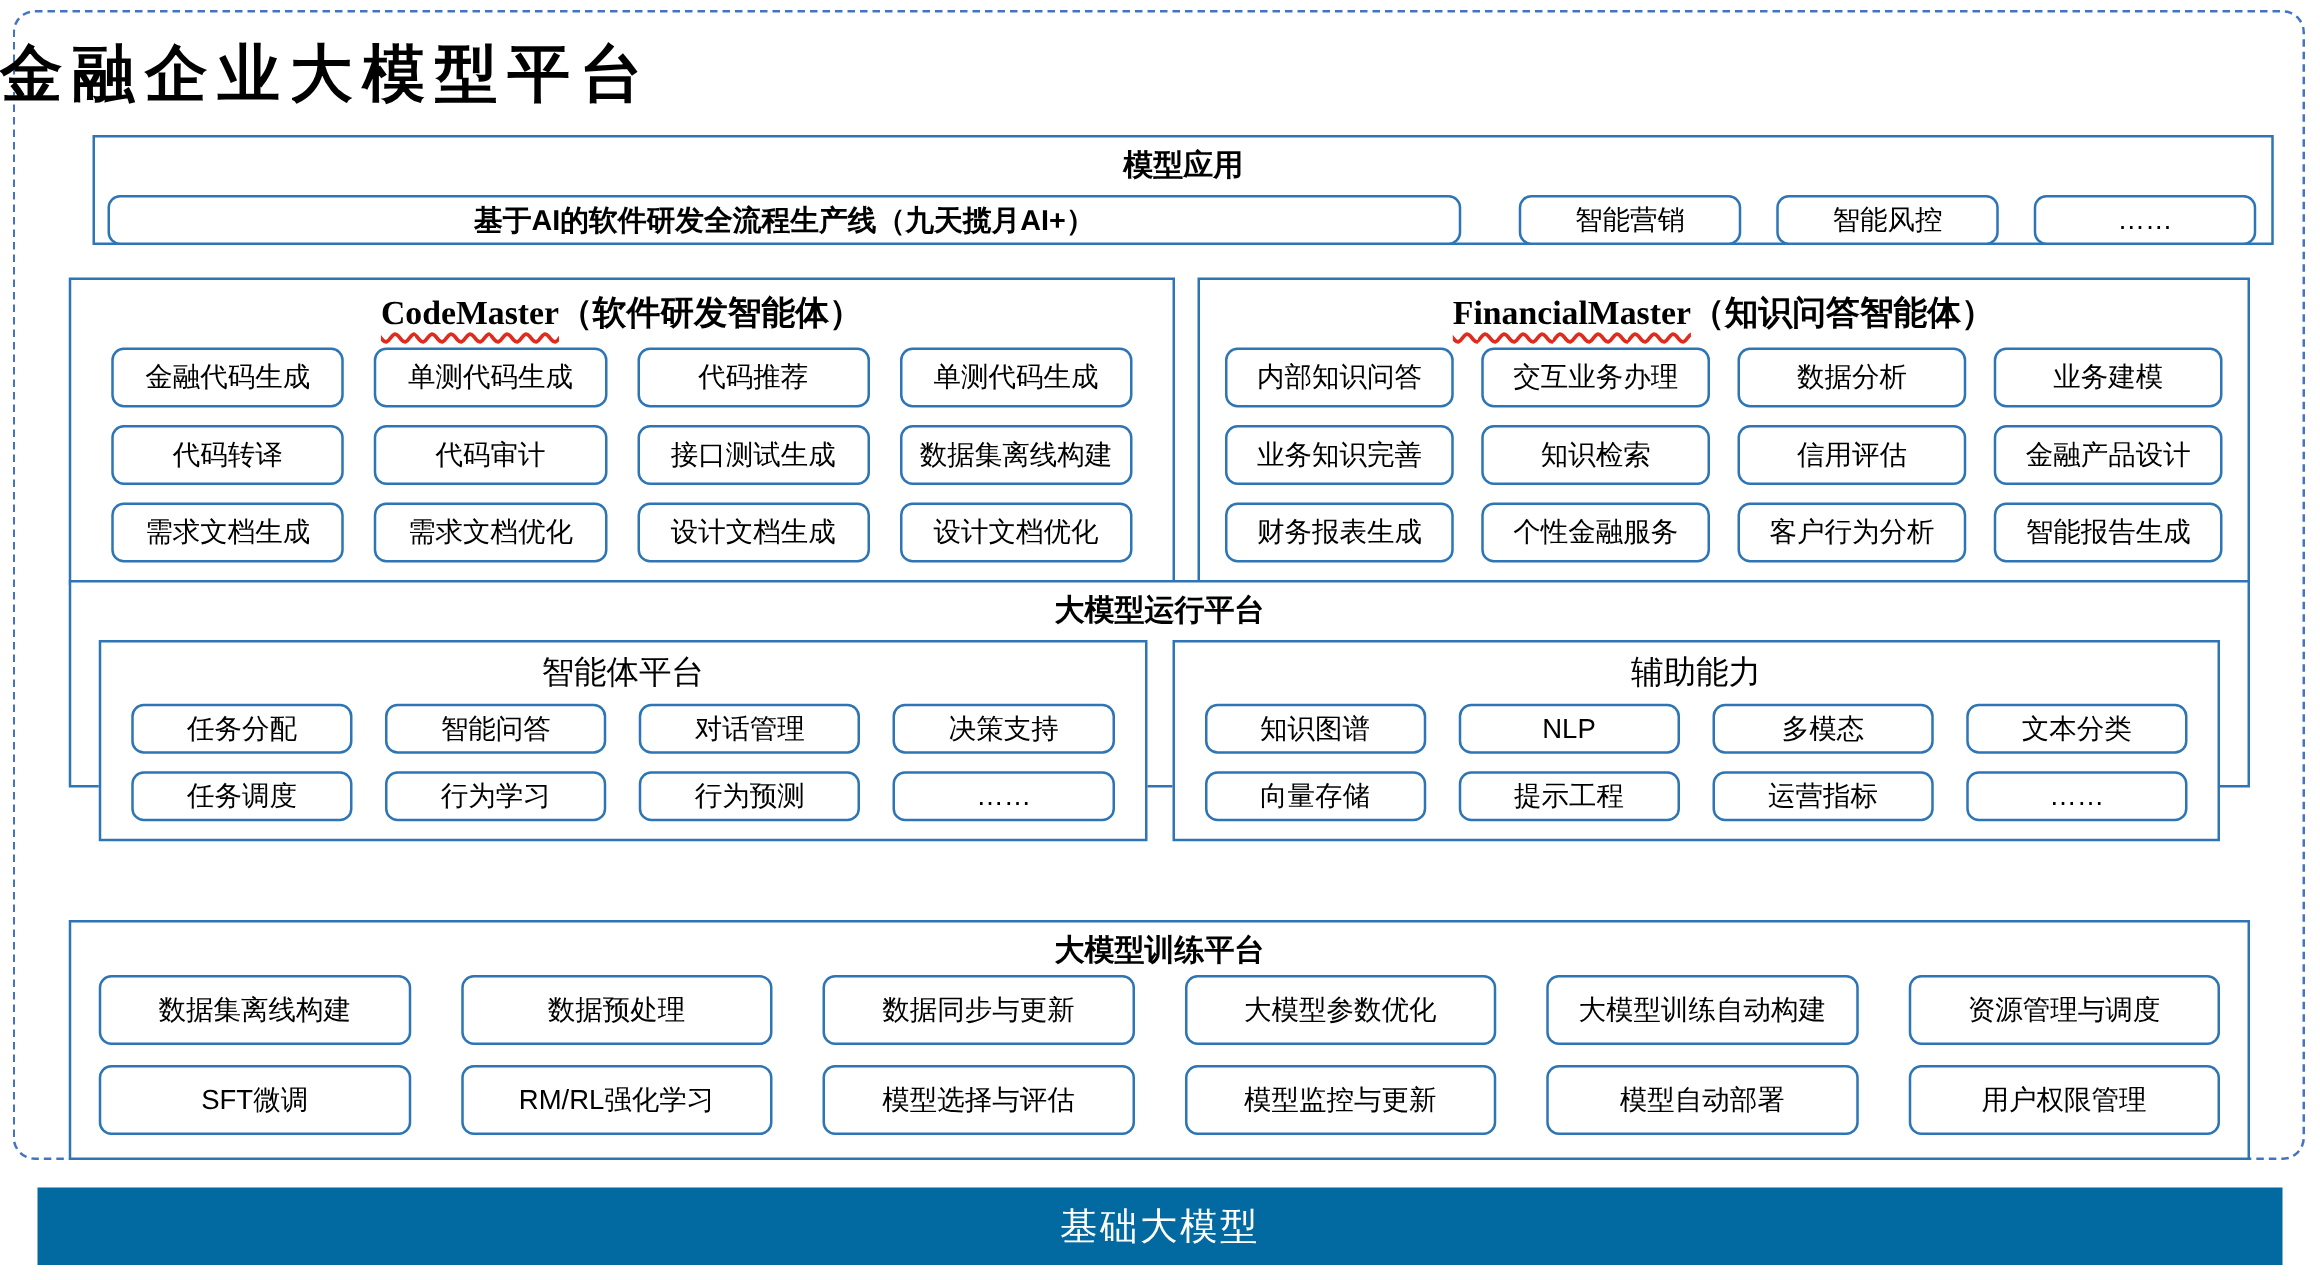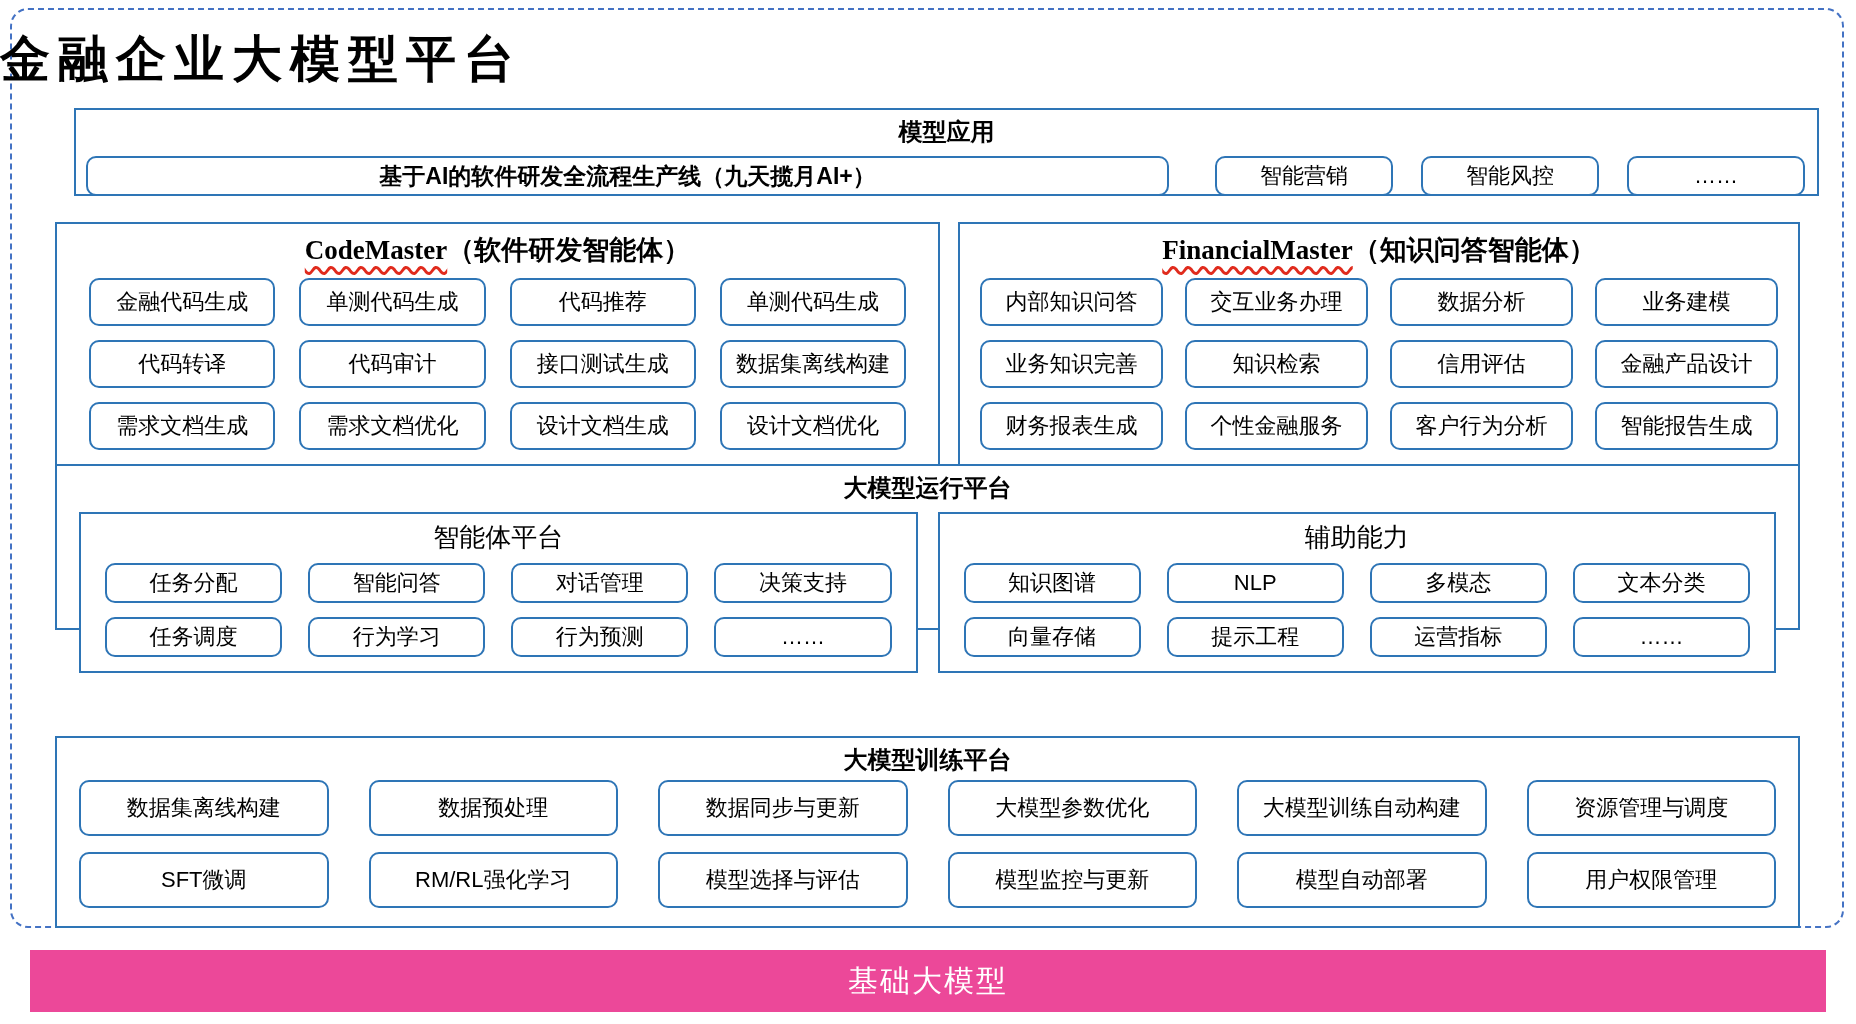--- a/index.html
+++ b/index.html
@@ -75,21 +75,21 @@
   .sub .grid4 { gap: 14px 26px; padding: 0 24px 14px; }
   
   .sec-train { top: 736px; height: 192px; }
   .grid6 {
     display: grid; grid-template-columns: repeat(6, 1fr); grid-auto-rows: 1fr;
     gap: 16px 40px; padding: 4px 22px 18px; flex: 1;
   }
   
   .base-bar {
     position: absolute; left: 30px; top: 950px; width: 1796px; height: 62px;
-    background: #ec4899; color: #fff;
+    background: #0369a1; color: #fff;
     display: flex; align-items: center; justify-content: center;
     font-size: 30px; letter-spacing: 2px;
   }
 </style>
 </head>
 <body>
 
 <div class="canvas">
 
   <div class="dashed-frame"></div>

